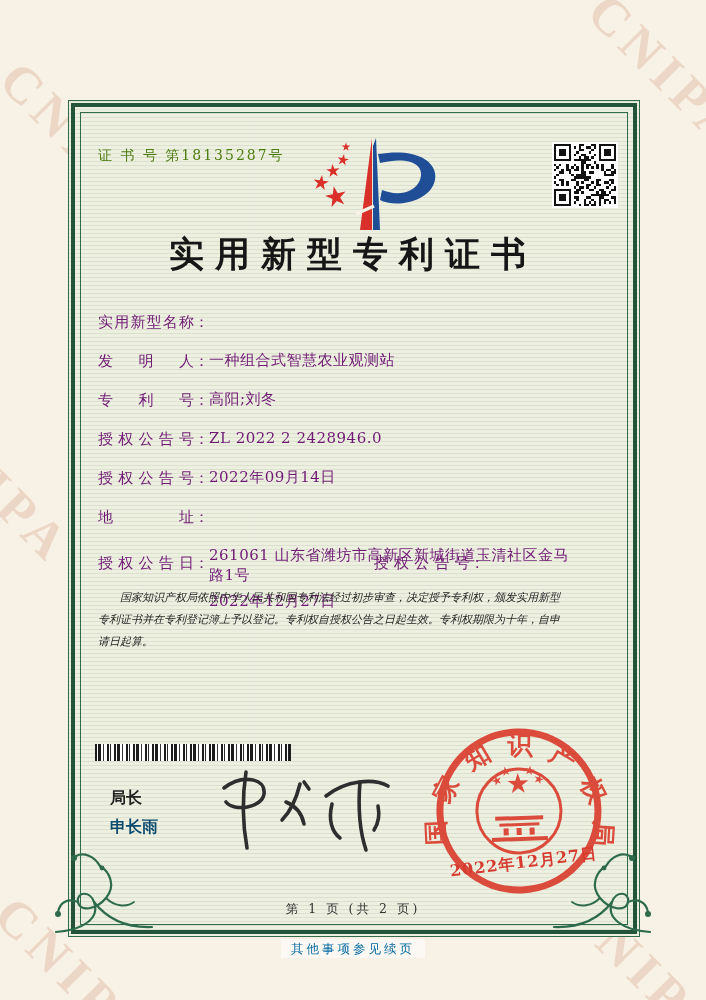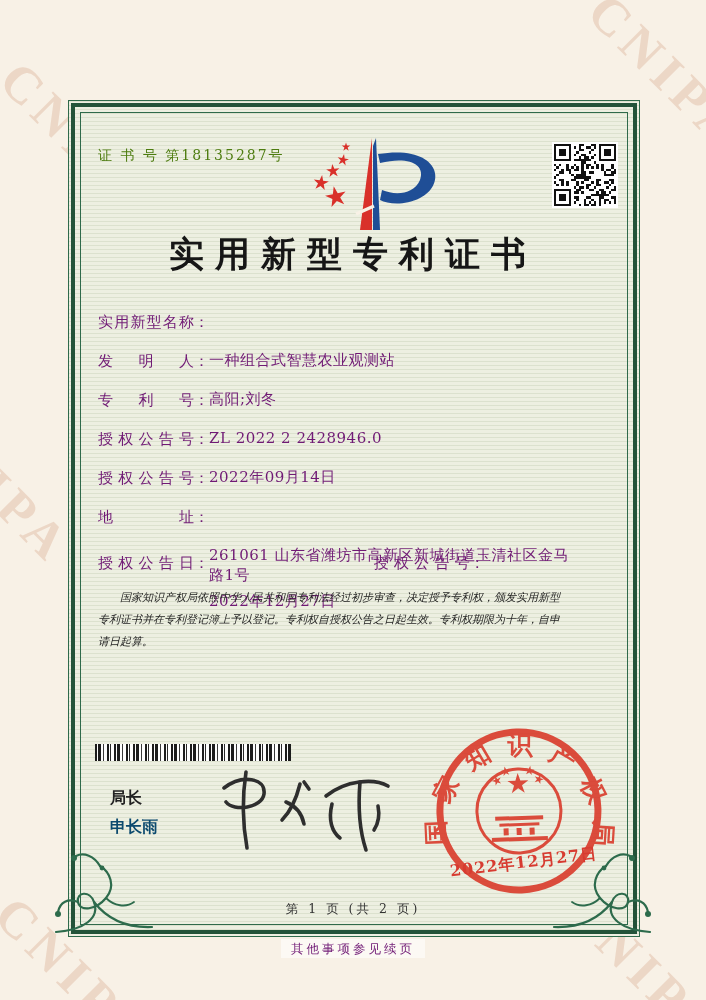--- a/index.html
+++ b/index.html
@@ -54,21 +54,21 @@
              font-family:"Liberation Sans",sans-serif;color:#222;}
   .sig-name{position:absolute;left:110px;top:817px;font-size:16px;font-weight:bold;
             font-family:"Liberation Sans",sans-serif;color:#0c4a6e;}
   .sig-svg{position:absolute;left:208px;top:758px;width:195px;height:98px;}
 
   .seal{position:absolute;left:416px;top:724px;width:206px;height:178px;transform:rotate(-2deg);}
 
   .page-ind{position:absolute;left:68px;top:893px;width:570px;text-align:center;
             font-size:12.5px;color:#333;letter-spacing:3px;margin-top:8px;}
   .cont-note{position:absolute;left:0;top:941px;width:706px;text-align:center;
-             font-size:12.5px;color:#701a75;letter-spacing:3px;}
+             font-size:12.5px;color:#0369a1;letter-spacing:3px;}
   .cont-note span{background:rgba(255,255,255,0.55);padding:2px 10px;}
 
   .flourish{position:absolute;width:104px;height:108px;}
   .flourish.bl{left:50px;top:828px;}
   .flourish.br{left:552px;top:828px;transform:scaleX(-1);}
 </style>
 </head>
 <body>
 
 <div id="page">

